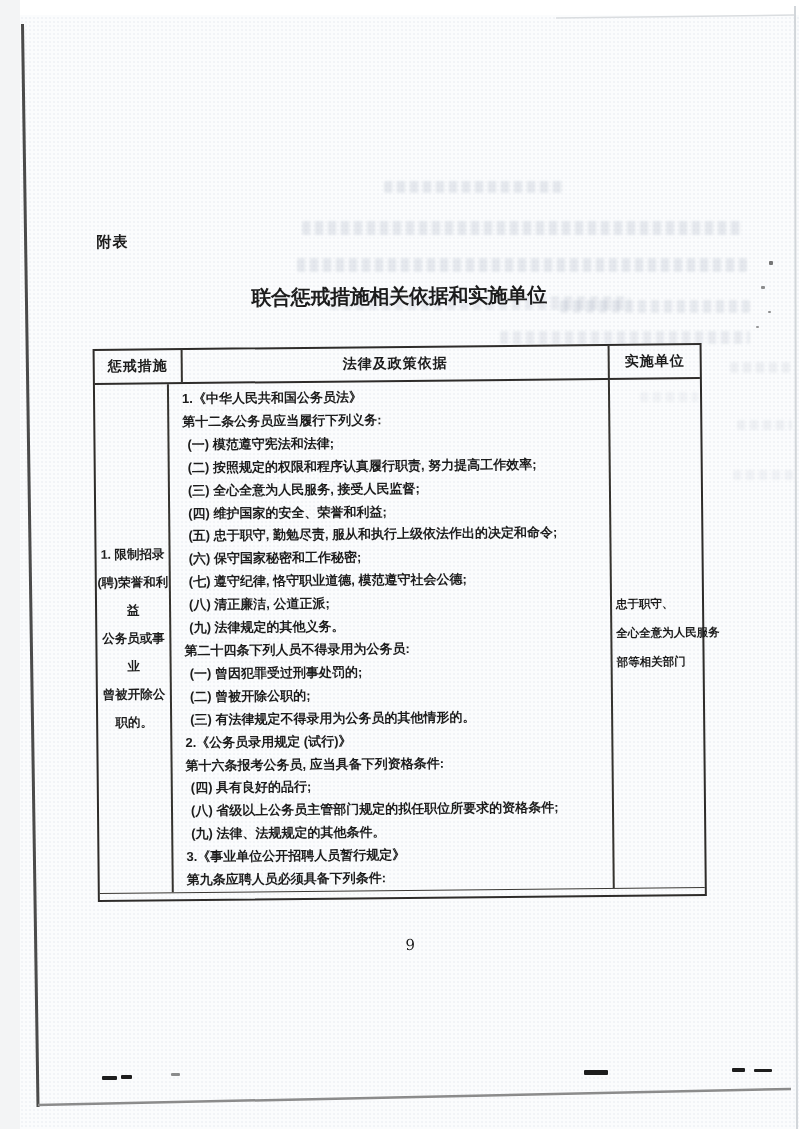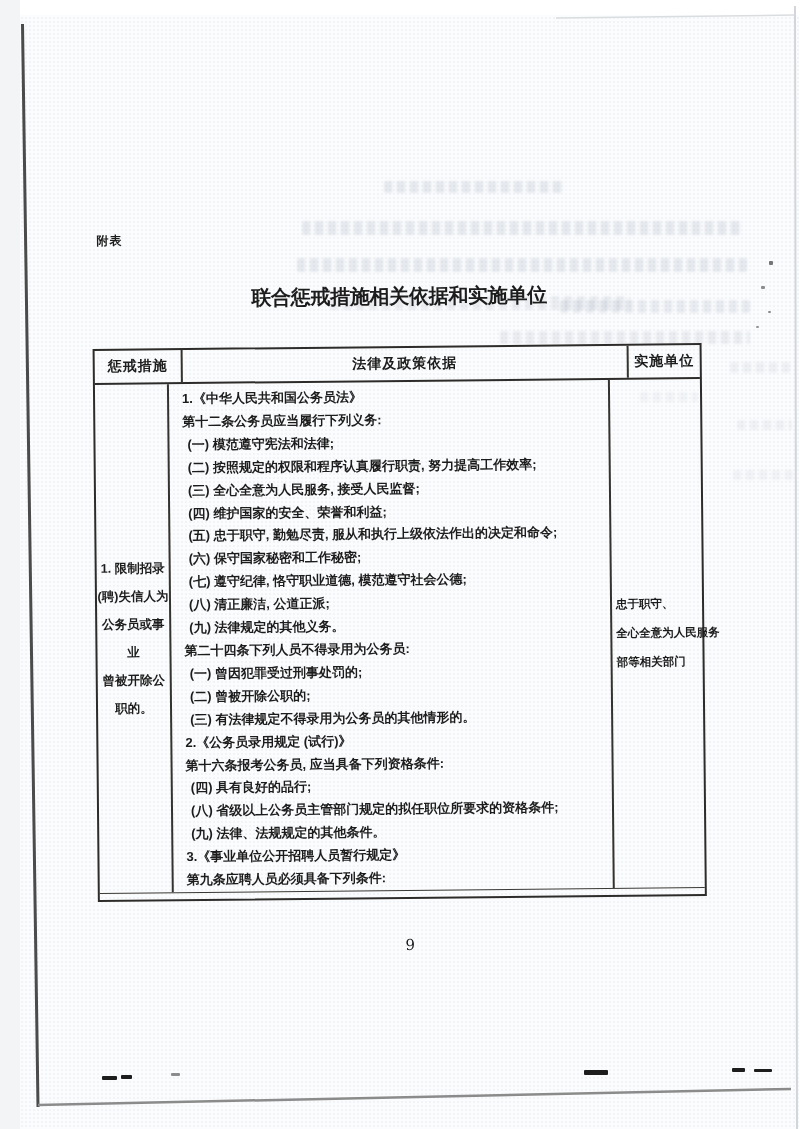--- a/index.html
+++ b/index.html
@@ -52,42 +52,42 @@
 
   
   .doc {
     position:absolute; inset:0;
     transform:rotate(-0.55deg);
     transform-origin:400px 600px;
   }
 
   .appendix-label {
     position:absolute; left:100px; top:230px;
-    font-size:12px; font-weight:bold; letter-spacing:1px;
+    font-size:15px; font-weight:bold; letter-spacing:1px;
   }
   .doc-title {
     position:absolute; left:95px; top:283px; width:614px;
     text-align:center; font-size:20px; font-weight:bold; letter-spacing:-0.3px;
   }
   .page-number {
     position:absolute; left:95px; top:936px; width:624px;
     text-align:center; font-size:15px; font-family:"DejaVu Serif", serif;
   }
 
   
   .tbl {
     position:absolute; left:95px; top:346px; width:609px;
     border:2px solid #2e2c2a; box-sizing:border-box;
   }
   .hdr { display:flex; border-bottom:2px solid #2e2c2a; height:32px; }
   .cell { box-sizing:border-box; display:flex; align-items:center; justify-content:center; }
   .hc { font-weight:bold; font-size:14px; letter-spacing:1px; }
   .w1 { width:88px; border-right:2px solid #35332f; }
   .w2 { flex:1; border-right:2px solid #35332f; }
-  .w3 { width:71px; }
+  .w3 { width:90px; }
 
   .bodyrow { display:flex; border-bottom:1.5px solid #3a3834; }
   .b1 {
     width:74px; border-right:2px solid #35332f; box-sizing:border-box;
     display:flex; flex-direction:column; justify-content:center; align-items:center;
     text-align:center; font-size:12.5px; font-weight:bold; line-height:28px;
   }
   .b2 {
     flex:1; border-right:2px solid #35332f; box-sizing:border-box;
     font-size:13px; font-weight:bold; line-height:22.9px;
@@ -148,21 +148,21 @@
 
   <div class="tbl">
     <div class="hdr">
       <div class="cell hc w1">惩戒措施</div>
       <div class="cell hc w2">法律及政策依据</div>
       <div class="cell hc w3">实施单位</div>
     </div>
     <div class="bodyrow">
       <div class="b1">
           <div class="line">1. 限制招录</div>
-          <div class="line indent">(聘)失信人为</div>
+          <div class="line indent">(聘)荣誉和利益</div>
           <div class="line">公务员或事业</div>
           <div class="line">曾被开除公职的。</div>
         </div>
       <div class="b2">
           <div class="line">1.《中华人民共和国公务员法》</div>
           <div class="line">第十二条公务员应当履行下列义务:</div>
           <div class="line indent">(一) 模范遵守宪法和法律;</div>
           <div class="line indent">(二) 按照规定的权限和程序认真履行职责, 努力提高工作效率;</div>
           <div class="line indent">(三) 全心全意为人民服务, 接受人民监督;</div>
           <div class="line indent">(四) 维护国家的安全、荣誉和利益;</div>

